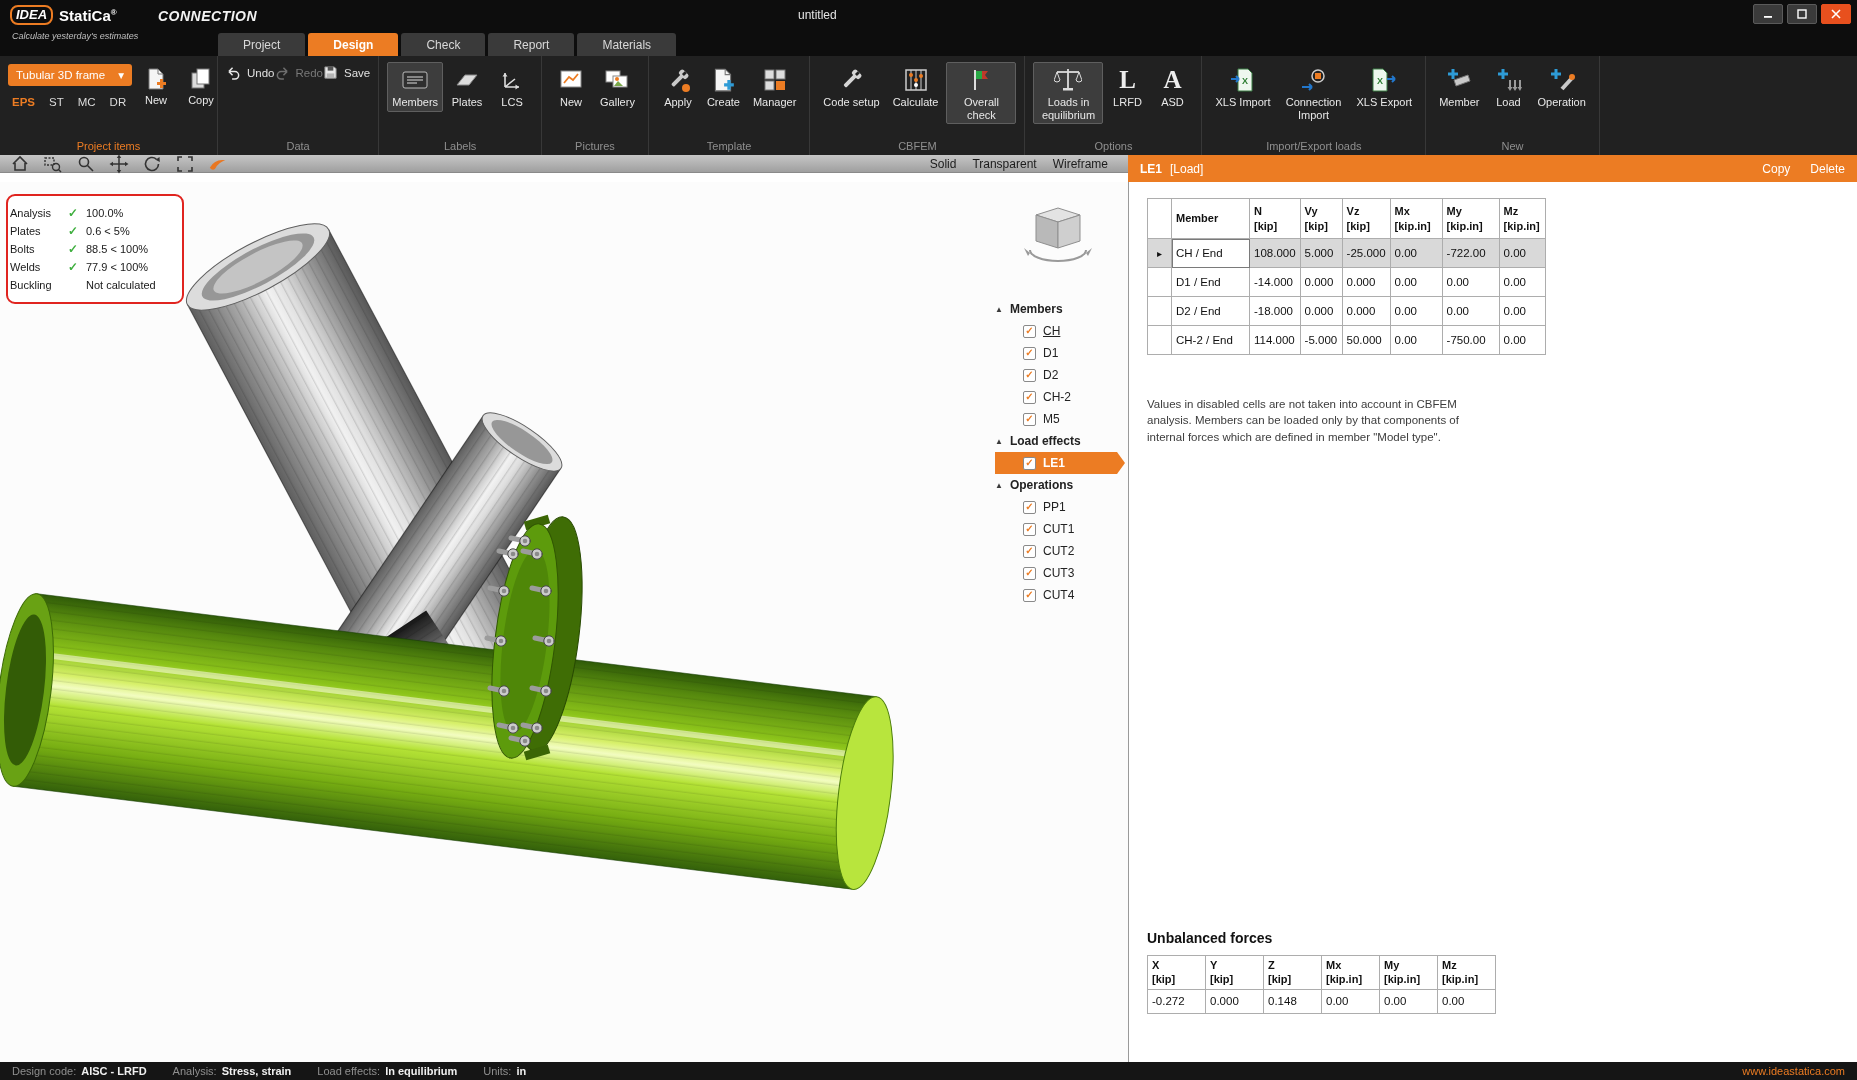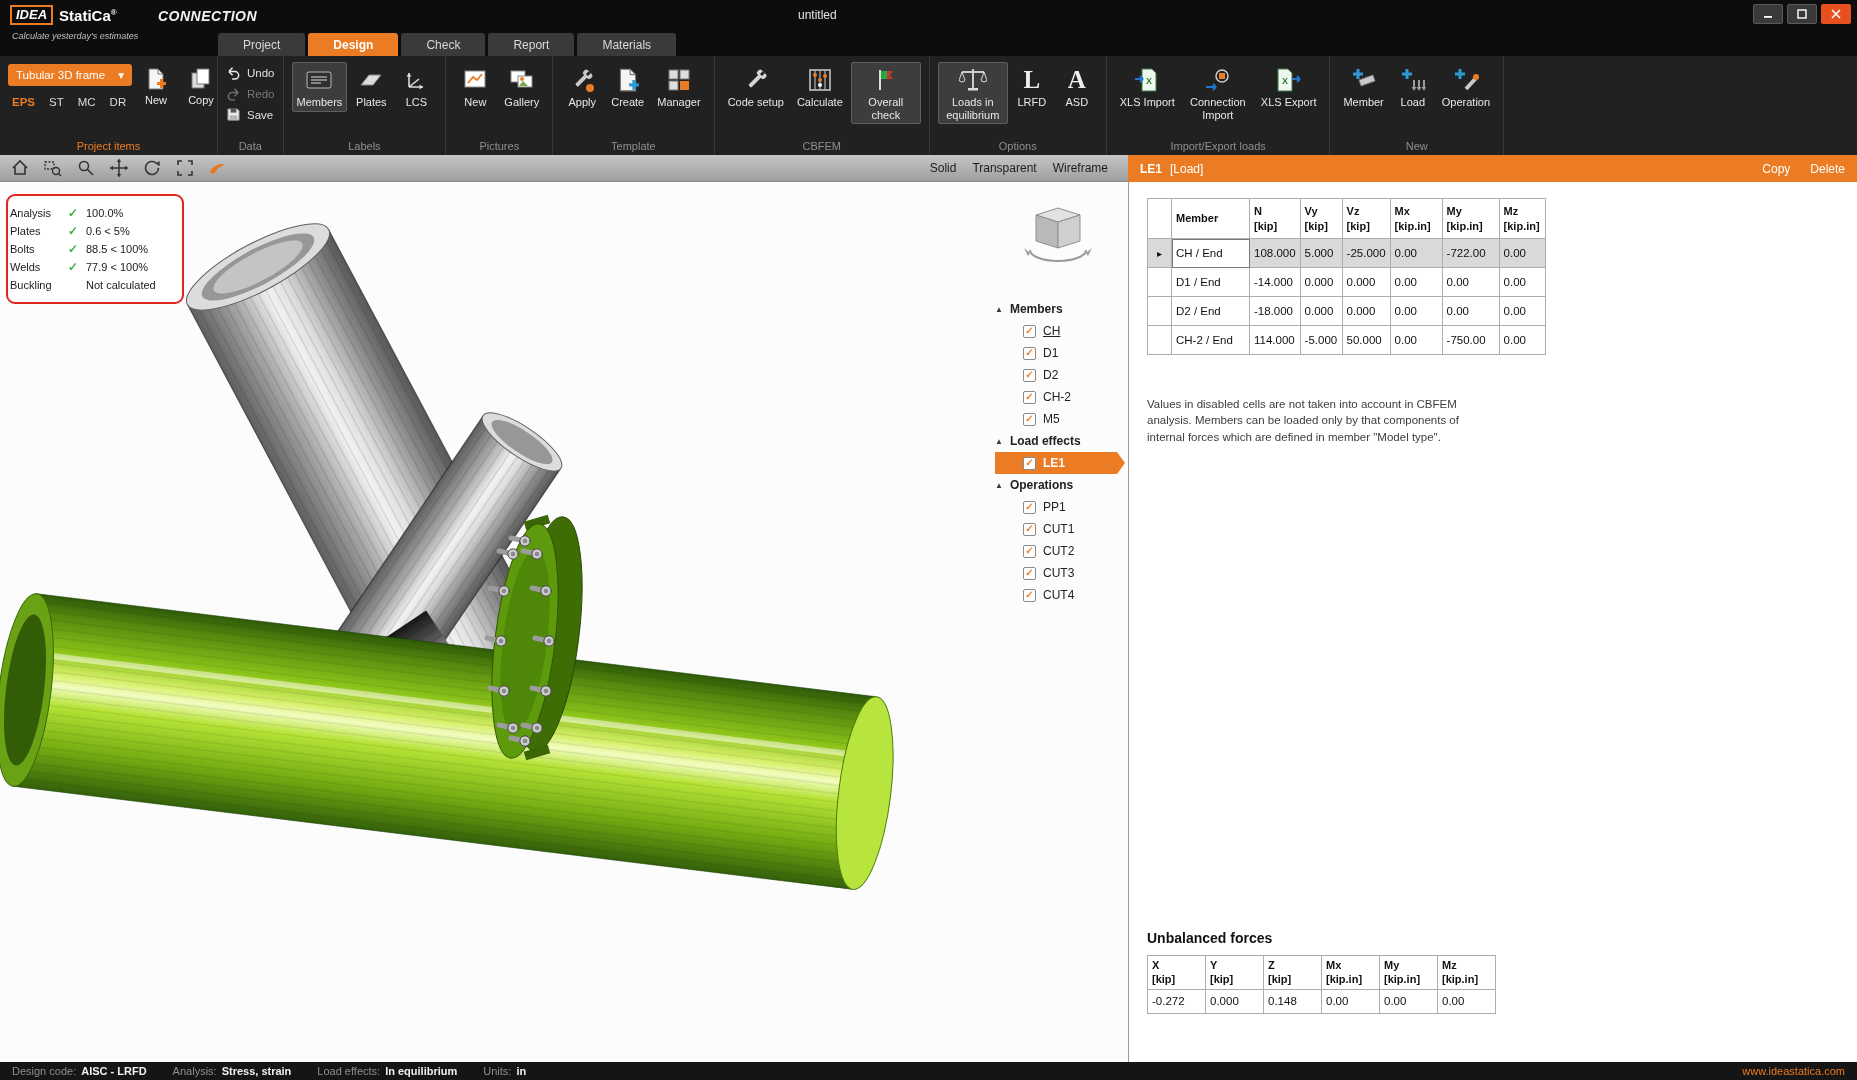--- a/index.html
+++ b/index.html
@@ -2,21 +2,21 @@
 <html><head>
 <meta charset="utf-8">
 <style>
   * { margin:0; padding:0; box-sizing:border-box; }
   body { font-family:"Liberation Sans", sans-serif; background:#000; }
   .app { position:relative; width:1857px; height:1080px; background:#fff; overflow:hidden; }
 
   
   .header { position:absolute; left:0; top:0; width:100%; height:56px; background:#0d0d0d; }
   .logo-row { position:absolute; left:10px; top:5px; display:flex; align-items:center; gap:6px; }
-  .logo-box { border:2px solid #ec7c23; border-radius:0; color:#fff; font-weight:bold; font-style:italic; font-size:13px; padding:0 4px; line-height:16px; }
+  .logo-box { border:2px solid #ec7c23; border-radius:8px; color:#fff; font-weight:bold; font-style:italic; font-size:13px; padding:0 4px; line-height:16px; }
   .logo-statica { color:#fff; font-weight:bold; font-size:15px; }
   .logo-reg { color:#fff; font-size:8px; vertical-align:super; }
   .app-name { position:absolute; left:158px; top:8px; color:#f2f2f2; font-weight:bold; font-style:italic; font-size:14px; letter-spacing:.5px; }
   .tagline { position:absolute; left:12px; top:31px; color:#c0c0c0; font-style:italic; font-size:9px; }
   .doc-title { position:absolute; left:798px; top:8px; color:#e5e5e5; font-size:12px; }
   .winbtns { position:absolute; right:6px; top:4px; display:flex; gap:4px; }
   .winbtn { width:30px; height:20px; display:flex; align-items:center; justify-content:center; background:#3a3a3a; border:1px solid #5a5a5a; border-radius:2px; cursor:pointer; }
   .winbtn.close { background:#e8501e; border-color:#e8501e; }
   .tabs { position:absolute; left:218px; bottom:0; display:flex; gap:3px;border-radius:10px; }
   .tab { height:23px; padding:0 25px; display:flex; align-items:center; background:#3a3a3a; color:#d8d8d8; font-size:12px; border-radius:3px 3px 0 0; cursor:pointer; }
@@ -27,27 +27,27 @@
   .rgroup { position:relative; border-right:1px solid #383838; padding:6px 8px 18px; display:flex; align-items:flex-start; gap:3px; }
   .glabel { position:absolute; bottom:3px; left:0; width:100%; text-align:center; font-size:11px; color:#8f8f8f; white-space:nowrap; }
   .glabel.orange { color:#ec7c23; }
   .rbtn { display:flex; flex-direction:column; align-items:center; gap:3px; padding:4px 4px 2px; min-width:42px; max-width:70px; color:#e8e8e8; font-size:11px; text-align:center; line-height:1.15; cursor:pointer; border:1px solid transparent; }
   .rbtn.active { background:#3d3d3d; border:1px solid #5f5f5f; border-radius:2px; }
   .pi-left { display:flex; flex-direction:column; gap:10px; padding-top:2px; }
   .dropdown { background:#ec7c23; color:#fff; font-size:11.5px; height:22px; padding:0 8px; border-radius:3px; display:flex; align-items:center; justify-content:space-between; width:124px; cursor:pointer; }
   .codes { display:flex; gap:14px; font-size:11.5px; color:#dcdcdc; padding-left:4px; }
   .codes span { cursor:pointer; }
   .codes .on { color:#ec7c23; font-weight:bold; }
-  .stack { display:flex; flex-direction:column; gap:6px; padding-top:3px; }
+  .stack { display:flex; padding-top:3px;align-items:center; }
   .srow { display:flex; align-items:center; gap:6px; color:#e0e0e0; font-size:11.5px; cursor:pointer; }
   .srow.disabled { color:#787878; }
   .bigletter { font-family:"Liberation Serif", serif; font-size:25px; font-weight:bold; color:#ededed; line-height:26px; }
 
   
-  .viewbar { position:absolute; left:0; top:155px; width:1128px; height:27px; background:linear-gradient(#c6c6c6,#9f9f9f); display:flex; align-items:center; padding:8px 10px; gap:13px; border-bottom:1px solid #8a8a8a; }
+  .viewbar { position:absolute; left:0; top:155px; width:1128px; height:18px; background:linear-gradient(#c6c6c6,#9f9f9f); display:flex; align-items:center; padding:8px 10px; gap:13px; border-bottom:1px solid #8a8a8a; }
   .vicon { width:20px; height:20px; display:flex; align-items:center; justify-content:center; cursor:pointer; }
   .vmodes { margin-left:auto; display:flex; gap:16px; font-size:12px; color:#1c1c1c; padding-right:10px; }
   .vmodes span { cursor:pointer; }
   .le1bar { position:absolute; left:1128px; top:155px; width:729px; height:27px; background:#ec7c23; color:#fff; display:flex; align-items:center; padding:0 12px; gap:8px; font-size:12px; }
   .le1bar .title { font-weight:bold; }
   .le1bar .actions { margin-left:auto; display:flex; gap:20px; }
   .le1bar .actions span { cursor:pointer; }
 
   
   .viewport { position:absolute; left:0; top:182px; width:1128px; height:880px; background:#fcfcfc; }

